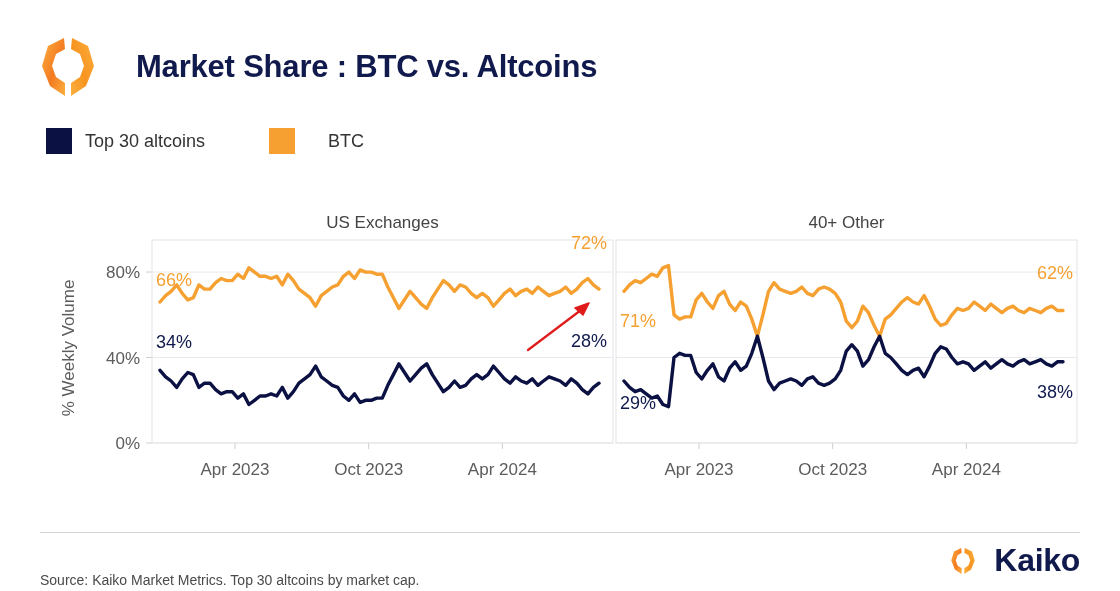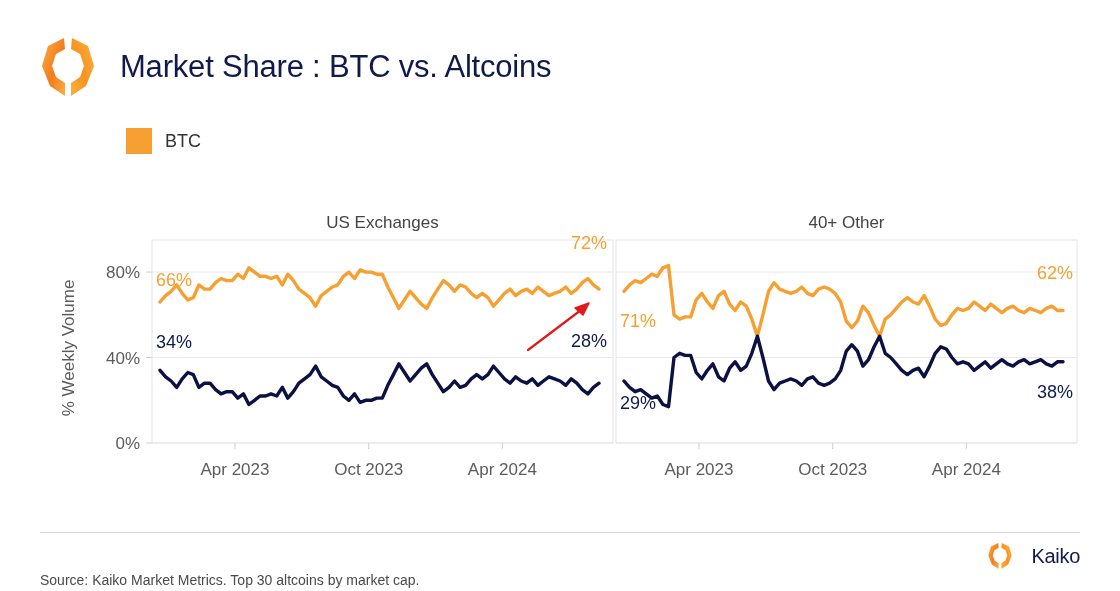--- a/index.html
+++ b/index.html
@@ -9,49 +9,49 @@
     background:#ffffff;
     font-family:"Liberation Sans", sans-serif;
     overflow:hidden;
     position:relative;
   }
 
   
   #header { position:absolute; left:40px; top:36px; display:flex; align-items:center; }
   #logo-mark { width:56px; height:62px; flex:none; }
   #title {
-    margin-left:24px;
-    font-size:31px; font-weight:normal; color:#101a4d;
+    margin-left:40px;
+    font-size:31px; font-weight:bold; color:#101a4d;
     letter-spacing:-0.2px; white-space:nowrap;
   }
 
   
   #legend { position:absolute; left:46px; top:128px; display:flex; align-items:center; }
   .legend-item { display:flex; align-items:center; }
   .legend-swatch { width:26px; height:26px; flex:none; }
   .legend-label { margin-left:13px; font-size:18px; color:#333333; white-space:nowrap; }
-  #legend-item-btc { margin-left:80px; }
+  #legend-item-btc { margin-left:64px;gap:20px; }
 
   
   #chart { position:absolute; left:0; top:0; width:1120px; height:591px; }
   #chart svg { display:block; }
 
   .axis-title { font-size:17px; fill:#5c5c5c; font-family:"Liberation Sans", sans-serif; }
   .tick-label { font-size:17px; fill:#5c5c5c; font-family:"Liberation Sans", sans-serif; }
   .facet-title { font-size:17px; fill:#444444; font-family:"Liberation Sans", sans-serif; }
   .endlabel { font-size:18px; font-family:"Liberation Sans", sans-serif; }
   .endlabel.btc { fill:#f5a030; }
   .endlabel.alt { fill:#101a4d; }
 
   
   #footer-rule { position:absolute; left:40px; top:532px; width:1040px; height:1px; background:#d4d4d4; }
   #source-note { position:absolute; left:40px; top:556px; font-size:14px; color:#4a4a4a; white-space:nowrap;margin-top:16px; }
   #footer-brand { position:absolute; right:40px; top:542px; display:flex; align-items:center; }
   #footer-logo-mark { width:26px; height:28px; flex:none; }
-  #footer-wordmark { margin-left:18px; font-size:20px; font-weight:normal; color:#101a4d; letter-spacing:-0.3px; }
+  #footer-wordmark { margin-left:18px; font-size:32px; font-weight:bold; color:#101a4d; letter-spacing:-0.3px; }
 </style>
 </head>
 <body>
 
 <div id="header">
   <svg id="logo-mark" viewBox="0 0 56 62">
     <defs>
       <linearGradient id="gL" x1="0" y1="0" x2="1" y2="1">
         <stop offset="0%" stop-color="#FBB040"></stop>
         <stop offset="55%" stop-color="#F47B20"></stop>
@@ -63,20 +63,24 @@
         <stop offset="100%" stop-color="#FBB040"></stop>
       </linearGradient>
     </defs>
     <path d="M24 2 L8 10 L2 30 L10 50 L25 60 L25 47 L16 41 L12 30 L16 18 L25 13 Z" fill="url(#gL)"></path>
     <path d="M32 2 L48 10 L54 30 L46 50 L31 60 L31 47 L40 41 L44 30 L40 18 L31 13 Z" fill="url(#gR)"></path>
   </svg>
   <div id="title">Market Share : BTC vs. Altcoins</div>
 </div>
 
 <div id="legend">
+  <div class="legend-item" id="legend-item-alt">
+    <span class="legend-swatch" style="background:#0B1142"></span>
+    <span class="legend-label">Top 30 altcoins</span>
+  </div>
   <div class="legend-item" id="legend-item-btc">
     <span class="legend-swatch" style="background:#F5A030"></span>
     <span class="legend-label">BTC</span>
   </div>
 </div>
 
 <div id="chart">
   <svg width="1120" height="591">
 
     <text class="axis-title" transform="translate(74,348) rotate(-90)" text-anchor="middle">% Weekly Volume</text>

